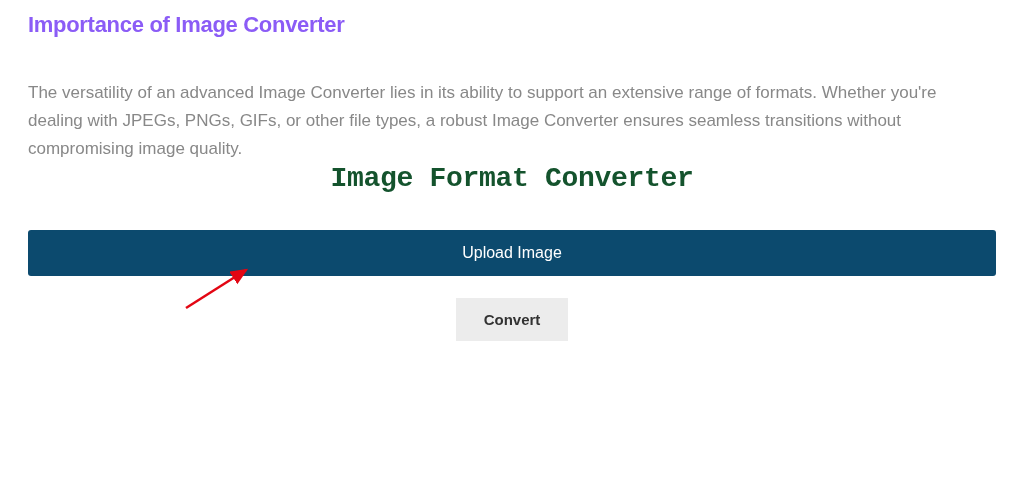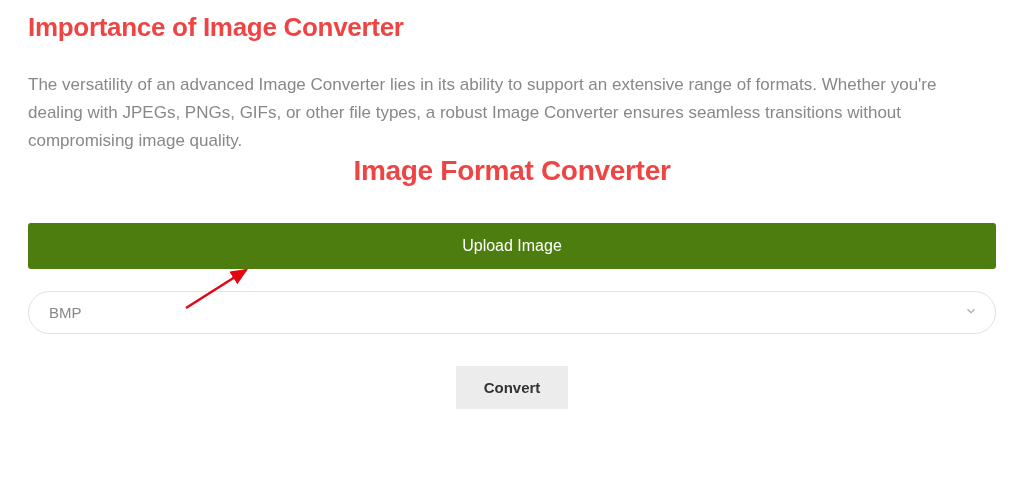--- a/index.html
+++ b/index.html
@@ -7,42 +7,43 @@
       padding: 0;
       box-sizing: border-box;
     }
     body {
       font-family: 'Segoe UI', -apple-system, BlinkMacSystemFont, sans-serif;
       background: #fff;
       padding: 12px 28px;
       width: 1024px;
     }
     .section-heading {
-      font-size: 26px;
+      font-size: 22px;
       font-weight: 700;
-      color: #ef4444;
-      margin-bottom: 28px;
+      color: #8b5cf6;
+      margin-bottom: 41px;
       letter-spacing: -0.3px;
     }
     .section-description {
       font-size: 17px;
       color: #888;
       line-height: 1.65;
       font-weight: 400;
     }
     .tool-heading {
       font-size: 28px;
       font-weight: 700;
-      color: #ef4444;
+      color: #14532d;
       text-align: center;
       margin-bottom: 36px;
       letter-spacing: -0.3px;
+      font-family: Liberation Mono, monospace;
     }
     .blue-bar {
-      background: #4d7c0f;
+      background: #0c4a6e;
       color: #fff;
       text-align: center;
       padding: 14px 0;
       font-size: 16px;
       font-weight: 400;
       border-radius: 3px;
       margin-bottom: 22px;
       cursor: pointer;
     }
     .blue-bar.label-bar {
@@ -102,28 +103,20 @@
 
   <h2 class="section-heading">Importance of Image Converter</h2>
 
   <p class="section-description">The versatility of an advanced Image Converter lies in its ability to support an extensive range of formats. Whether you're dealing with JPEGs, PNGs, GIFs, or other file types, a robust Image Converter ensures seamless transitions without compromising image quality.</p>
 
   <h2 class="tool-heading">Image Format Converter</h2>
 
   <div class="blue-bar">Upload Image</div>
 
 
-  <div class="select-wrap">
-    <div class="format-select">BMP</div>
-    <span class="chevron">
-      <svg width="14" height="14" viewBox="0 0 24 24" fill="none" stroke="currentColor" stroke-width="2">
-        <polyline points="6 9 12 15 18 9"></polyline>
-      </svg>
-    </span>
-  </div>
 
   <div class="convert-wrap">
     <button class="convert-button">Convert</button>
   </div>
 
   <svg class="arrow-overlay" width="90" height="60" viewBox="0 0 90 60">
     <defs>
       <marker id="arrowhead" markerWidth="8" markerHeight="8" refX="6" refY="3" orient="auto">
         <polygon points="0 0, 7 3, 0 6" fill="#e30613"></polygon>
       </marker>

